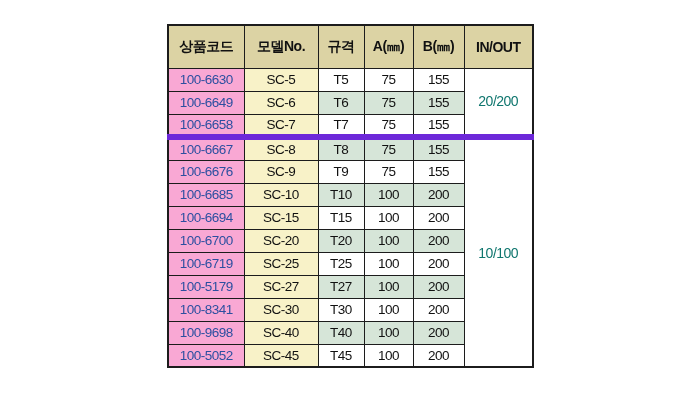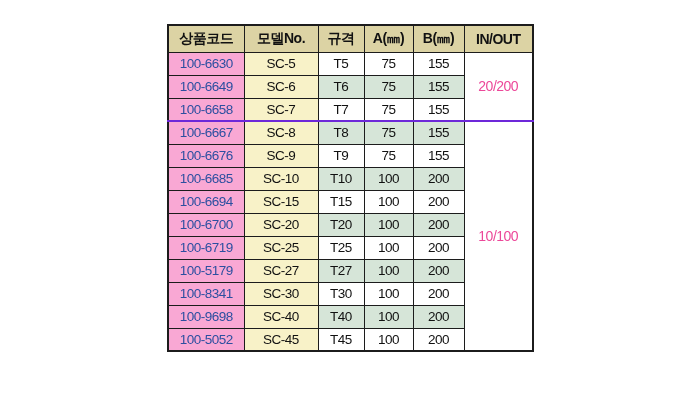--- a/index.html
+++ b/index.html
@@ -27,21 +27,21 @@
   col.c-inout { width: 69px; }
   th, td {
     border: 1px solid #1c1c1c;
     text-align: center;
     vertical-align: middle;
     white-space: nowrap;
     overflow: hidden;
   }
   thead th {
     background: #dcd3a4;
-    height: 27px;
+    height: 43px;
     font-size: 14px;
     font-weight: bold;
     color: #111111;
     letter-spacing: -0.5px;
   }
   tbody td {
     height: 23px;
     font-size: 13.5px;
     letter-spacing: -0.5px;
     color: #111111;
@@ -57,24 +57,24 @@
     margin-left: 30px;
   }
   tbody tr:nth-child(even) td.cell-spec,
   tbody tr:nth-child(even) td.cell-a,
   tbody tr:nth-child(even) td.cell-b {
     background: #d6e5d8;
   }
   td.cell-inout {
     background: #ffffff;
     font-size: 14px;
-    color: #ec4899;
+    color: #0f766e;
   }
   tr.group-start td {
-    border-top: 2px solid #6d28d9;
+    border-top: 6px solid #6d28d9;
   }
 </style>
 </head>
 <body>
 
 <div class="table-wrap">
   <table class="spec-table">
     <colgroup>
       <col class="c-code">
         <col class="c-model">

